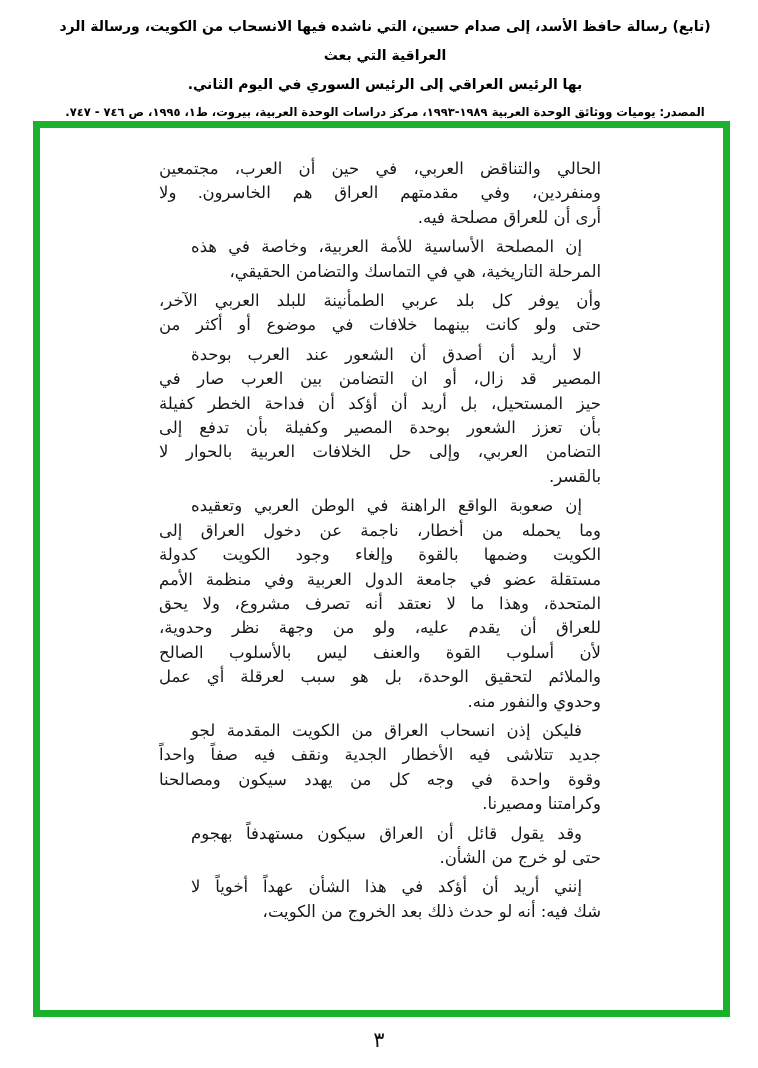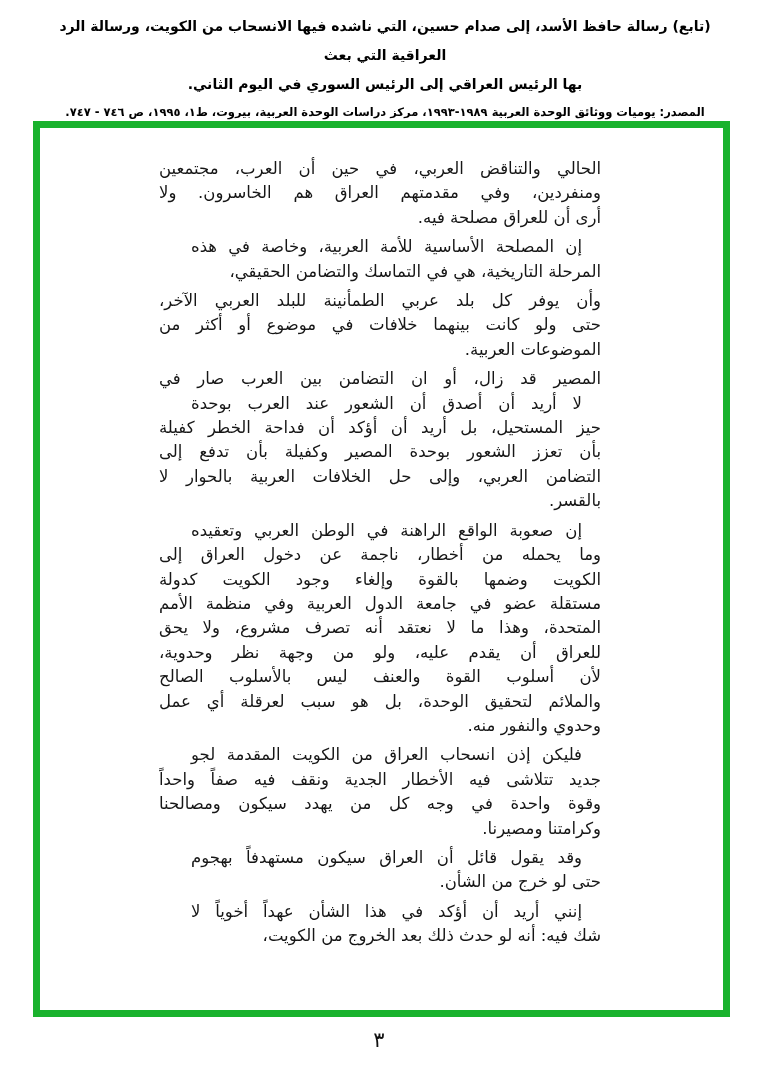--- a/index.html
+++ b/index.html
@@ -29,21 +29,21 @@
   }
 
   
   .text-block {
     position:absolute; top:157px; right:157px; width:442px;
     direction:rtl;
     font-size:16.5px; color:#161616;
   }
   .para { margin:0 0 5px 0; }
   .line { text-align:justify; line-height:24.4px; }
-  .line.just { text-align-last:justify; }
+  .line.just { text-align-last:justify;font-family:Liberation Serif, serif; }
   .line.indent { text-indent:19px;margin-left:32px; }
 
   
   .page-num {
     position:absolute; top:1028px; left:0; right:0;
     text-align:center; font-size:21px; color:#111;
     direction:rtl;
   }
 </style>
 </head>
@@ -68,26 +68,25 @@
     </div>
 
     <div class="para">
       <div class="line just indent">إن المصلحة الأساسية للأمة العربية، وخاصة في هذه</div>
       <div class="line">المرحلة التاريخية، هي في التماسك والتضامن الحقيقي،</div>
     </div>
 
     <div class="para">
       <div class="line just">وأن يوفر كل بلد عربي الطمأنينة للبلد العربي الآخر،</div>
       <div class="line just">حتى ولو كانت بينهما خلافات في موضوع أو أكثر من</div>
-      <div class="line">الموضوعات العربية.</div>
     </div>
 
     <div class="para">
+      <div class="line just indent">لا أريد أن أصدق أن الشعور عند العرب بوحدة</div>
       <div class="line just">المصير قد زال، أو ان التضامن بين العرب صار في</div>
-      <div class="line just indent">لا أريد أن أصدق أن الشعور عند العرب بوحدة</div>
       <div class="line just">حيز المستحيل، بل أريد أن أؤكد أن فداحة الخطر كفيلة</div>
       <div class="line just">بأن تعزز الشعور بوحدة المصير وكفيلة بأن تدفع إلى</div>
       <div class="line just">التضامن العربي، وإلى حل الخلافات العربية بالحوار لا</div>
       <div class="line">بالقسر.</div>
     </div>
 
     <div class="para">
       <div class="line just indent">إن صعوبة الواقع الراهنة في الوطن العربي وتعقيده</div>
       <div class="line just">وما يحمله من أخطار، ناجمة عن دخول العراق إلى</div>
       <div class="line just">الكويت وضمها بالقوة وإلغاء وجود الكويت كدولة</div>

